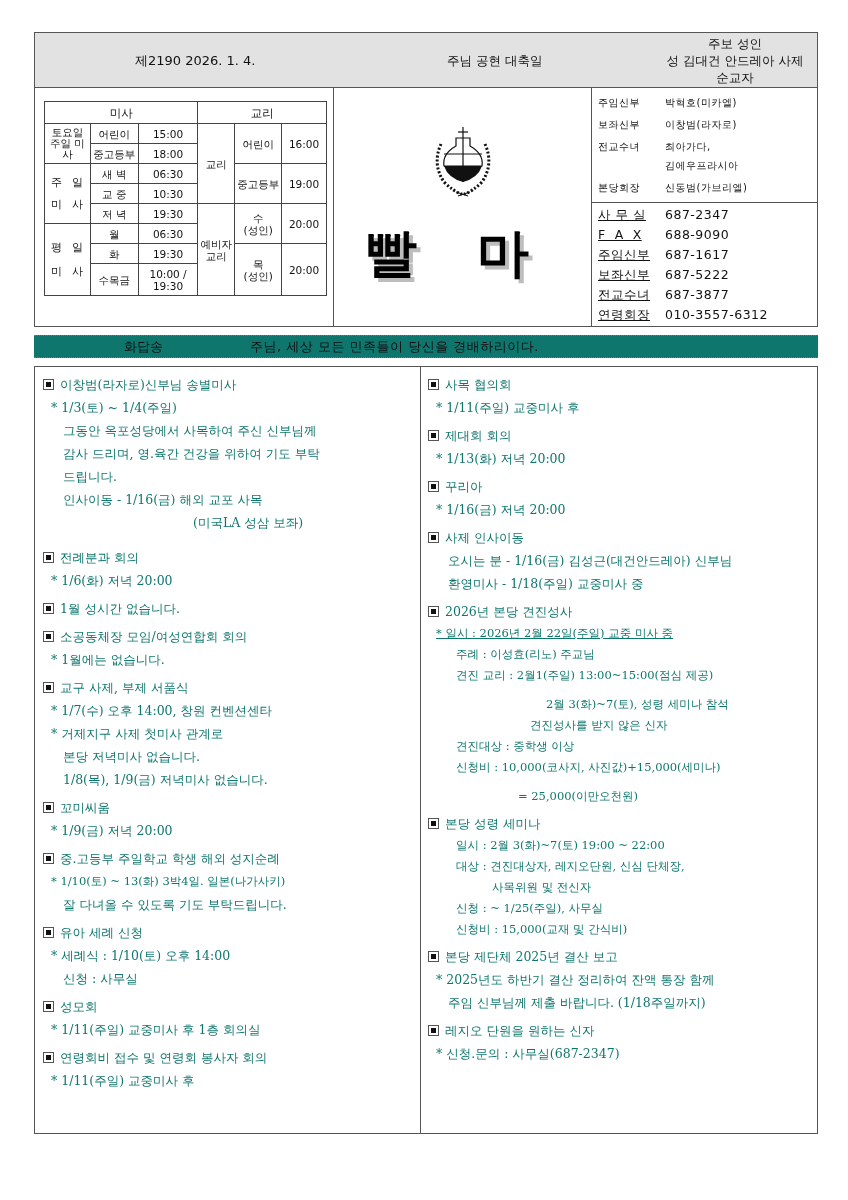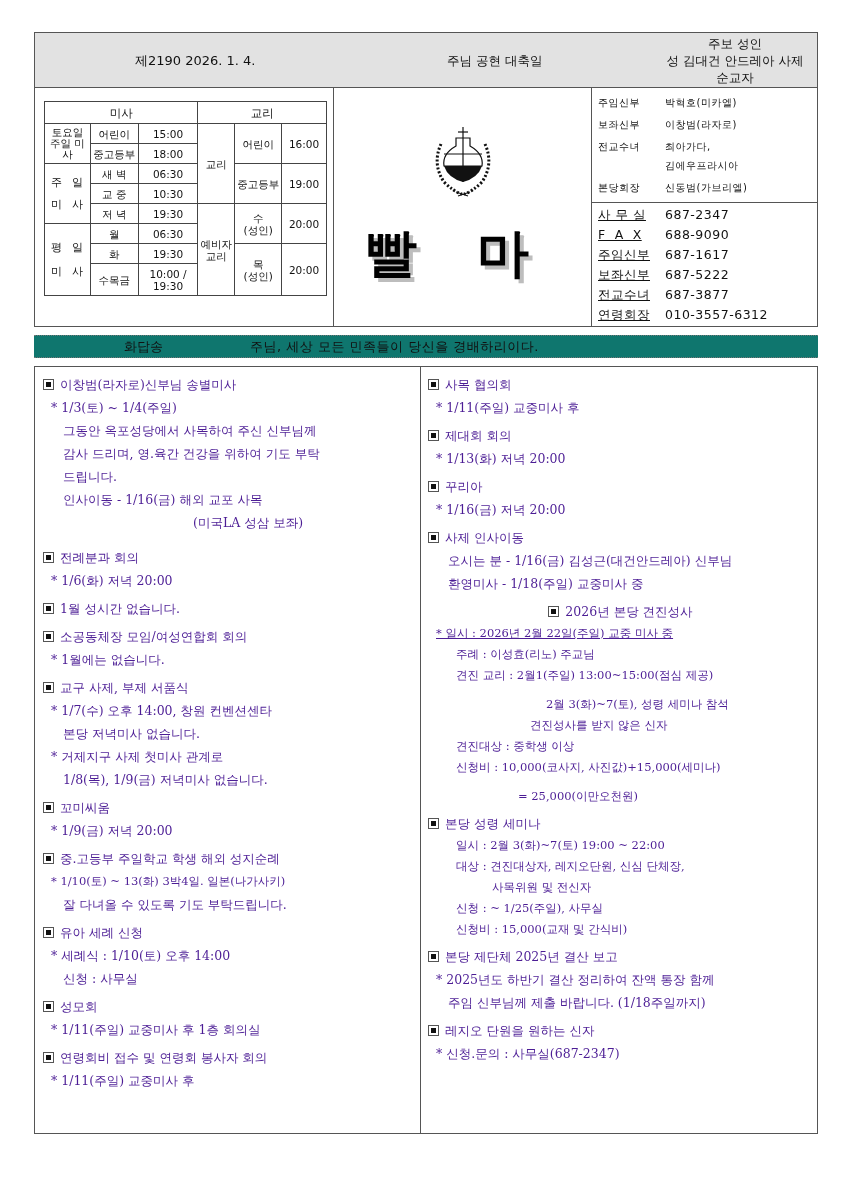--- a/index.html
+++ b/index.html
@@ -38,21 +38,21 @@
   .phones .role { display: inline-block; width: 67px; text-decoration: underline; }
 
   
   .psalm { position: absolute; left: 34px; top: 335px; width: 784px; height: 23px; background: #0f766e; border-top: 1px dotted #777; border-bottom: 1px dotted #777; font-size: 13px; line-height: 22px; }
   .psalm .lbl { position: absolute; left: 90px; }
   .psalm .txt { position: absolute; left: 204px; letter-spacing: 0.5px; margin-left: 12px; }
 
   
   .notices { position: absolute; left: 34px; top: 366px; width: 784px; height: 768px; border: 1px solid #555; }
   .notices .vdiv { position: absolute; left: 385px; top: 0; width: 1px; height: 766px; background: #555; }
-  .col { position: absolute; top: 6px; font-family: "DejaVu Serif", serif; font-size: 12.5px; color: #4c1d95; }
+  .col { position: absolute; top: 6px; font-family: "DejaVu Serif", serif; font-size: 12.5px; color: #0f766e; }
   .col.left { left: 8px; width: 372px; }
   .col.right { left: 393px; width: 385px; }
   .sec { margin-bottom: 5px; }
   .sec .t { line-height: 23px; white-space: nowrap; }
   .sq { display: inline-block; width: 11px; height: 11px; border: 1px solid #555; position: relative; top: 1px; margin-right: 6px; background: #fff; }
   .sq::after { content: ""; position: absolute; left: 2px; top: 2px; width: 5px; height: 5px; background: #111; }
   .ln { line-height: 23px; white-space: nowrap; padding-left: 8px; }
   .ln.cont { padding-left: 20px; }
   .ln.deep { padding-left: 150px; }
   .sm { font-size: 11.5px; }
@@ -212,22 +212,22 @@
     <div class="sec">
       <div class="t"><span class="sq"></span><span>1월 성시간 없습니다.</span></div>
     </div>
     <div class="sec">
       <div class="t"><span class="sq"></span><span>소공동체장 모임/여성연합회 회의</span></div>
       <div class="ln">* 1월에는 없습니다.</div>
     </div>
     <div class="sec">
       <div class="t"><span class="sq"></span><span>교구 사제, 부제 서품식</span></div>
       <div class="ln">* 1/7(수) 오후 14:00, 창원 컨벤션센타</div>
+      <div class="ln">* 거제지구 사제 첫미사 관계로</div>
       <div class="ln cont">본당 저녁미사 없습니다.</div>
-      <div class="ln">* 거제지구 사제 첫미사 관계로</div>
       <div class="ln cont">1/8(목), 1/9(금) 저녁미사 없습니다.</div>
     </div>
     <div class="sec">
       <div class="t"><span class="sq"></span><span>꼬미씨움</span></div>
       <div class="ln">* 1/9(금) 저녁 20:00</div>
     </div>
     <div class="sec">
       <div class="t"><span class="sq"></span><span>중.고등부 주일학교 학생 해외 성지순례</span></div>
       <div class="ln" style="font-size:11.5px;">* 1/10(토) ~ 13(화) 3박4일. 일본(나가사키)</div>
       <div class="ln cont">잘 다녀올 수 있도록 기도 부탁드립니다.</div>
@@ -259,21 +259,21 @@
     <div class="sec">
       <div class="t"><span class="sq"></span><span>꾸리아</span></div>
       <div class="ln">* 1/16(금) 저녁 20:00</div>
     </div>
     <div class="sec">
       <div class="t"><span class="sq"></span><span>사제 인사이동</span></div>
       <div class="ln cont">오시는 분 - 1/16(금) 김성근(대건안드레아) 신부님</div>
       <div class="ln cont">환영미사 - 1/18(주일) 교중미사 중</div>
     </div>
     <div class="sec sm">
-      <div class="t" style="font-size:12.5px;text-align:center;"><span class="sq"></span><span>2026년 본당 견진성사</span></div>
+      <div class="t" style="font-size:12.5px;"><span class="sq"></span><span>2026년 본당 견진성사</span></div>
       <div class="ln u">* 일시 : 2026년 2월 22일(주일) 교중 미사 중</div>
       <div class="ln in1">주례 : 이성효(리노) 주교님</div>
       <div class="ln in1">견진 교리 : 2월1(주일) 13:00~15:00(점심 제공)</div>
       <div class="ln in2">2월 3(화)~7(토), 성령 세미나  참석</div>
       <div class="ln in3">견진성사를 받지 않은 신자</div>
       <div class="ln in1">견진대상 : 중학생 이상</div>
       <div class="ln in1">신청비 : 10,000(코사지, 사진값)+15,000(세미나)</div>
       <div class="ln in2" style="padding-left:90px;">= 25,000(이만오천원)</div>
     </div>
     <div class="sec sm">

